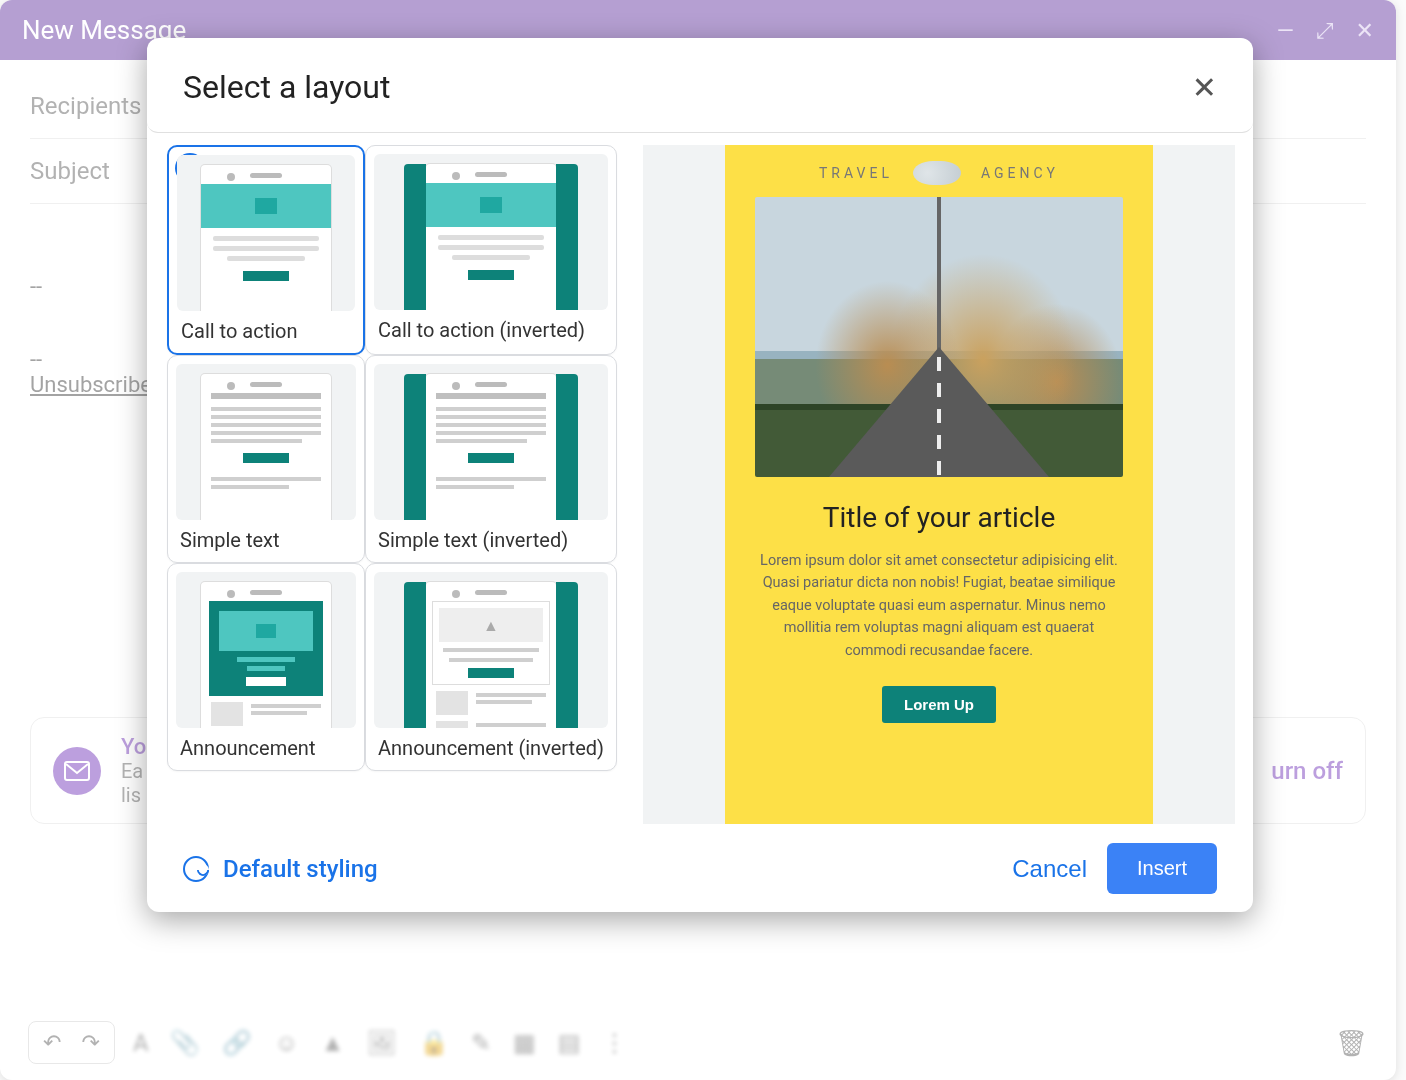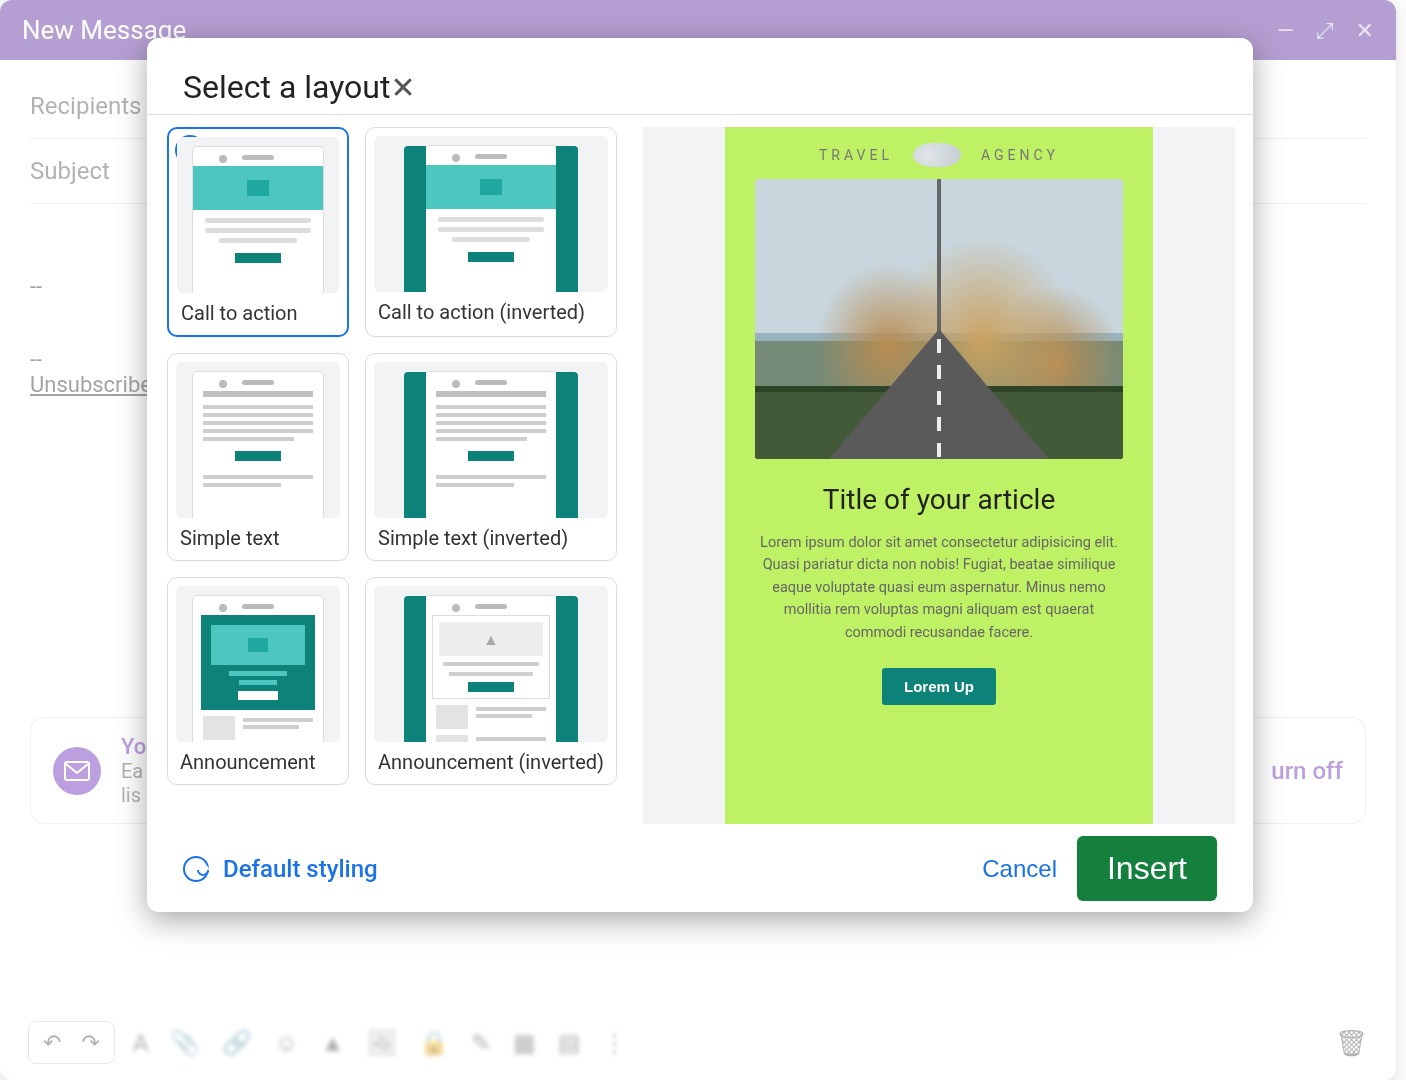--- a/index.html
+++ b/index.html
@@ -41,28 +41,29 @@
   .trash{ font-size:26px; color:#555;}
   
   .scrim{ position:absolute; inset:0; background:rgba(255,255,255,.55);}
   
   .modal{
     position:absolute; left:147px; top:38px; width:1106px; height:874px;
     background:#fff; border-radius:12px; box-shadow:0 8px 30px rgba(0,0,0,.35);
     display:flex; flex-direction:column;
   }
   .modal-header{
-    padding:30px 36px 8px; display:flex; align-items:center;
+    padding:30px 36px 26px; display:flex; justify-content:space-between; align-items:center;
     border-bottom:1px solid #e0e0e0;
+    border-radius:11px;
   }
   .modal-title{ font-size:32px; color:#222; font-weight:400;}
   .modal-close{ font-size:30px; color:#555; background:none; border:none; cursor:pointer;}
   .modal-body{ flex:1; display:flex; overflow:hidden;}
   .layout-grid{
-    width:490px; padding:12px 20px 0 20px; display:grid; grid-template-columns:1fr 1fr; gap:16px;
+    width:490px; padding:12px 20px 0 20px; display:grid; grid-template-columns:1fr 1fr; gap:0;
     overflow-y:auto; align-content:start;
   }
   .card{
     background:#fff; border:1px solid #dadce0; border-radius:10px; padding:8px 8px 10px;
     display:flex; flex-direction:column; cursor:pointer; position:relative; box-shadow:0 1px 2px rgba(0,0,0,.04);
   }
   .card.selected{ border:2px solid #1a73e8;}
   .check{
     position:absolute; left:6px; top:6px; width:30px; height:30px; background:#1a73e8; border-radius:50%;
     display:flex; align-items:center; justify-content:center; color:#fff; font-size:18px;
@@ -91,21 +92,21 @@
   .ann-hero{ margin:0 8px; background:#0d8279; padding:10px;}
   .ann-inner{ background:#4ec6c0; height:40px; display:flex; align-items:center; justify-content:center;}
   .ann-row{ display:flex; gap:8px; margin:6px 10px;}
   .ann-thumb{ width:32px; height:24px; background:#e3e3e3;}
   .ann-lines{ flex:1;}
   .card-label{ font-size:20px; color:#333; white-space:nowrap; overflow:hidden; text-overflow:ellipsis; padding:0 4px;}
   
   .preview{
     flex:1; background:#f1f3f4; margin:12px 18px 0 6px; display:flex; justify-content:center; overflow:hidden;
   }
-  .preview-inner{ background:#bef264; width:428px; padding:16px 30px 24px; text-align:center;}
+  .preview-inner{ background:#fde047; width:428px; padding:16px 30px 24px; text-align:center;}
   .brand{ display:flex; gap:20px; align-items:center; justify-content:center; color:#777; letter-spacing:4px; font-size:14px; margin-bottom:12px;}
   .plane{ width:48px; height:24px; background:radial-gradient(circle at 30% 50%, #dfe5e8, #c4cdd2); border-radius:50%/60%; position:relative;}
   .hero-img{
     width:100%; height:280px; border-radius:2px; margin-bottom:24px;
     background:
       linear-gradient(#666 0 0) center/4px 100% no-repeat,
       linear-gradient(to top,#425a37 0 24%, #2e4427 24% 26%, transparent 26%),
       radial-gradient(120px 140px at 36% 60%, #b98d52, transparent 60%),
       radial-gradient(150px 170px at 62% 58%, #caa15e, transparent 62%),
       radial-gradient(110px 130px at 82% 66%, #b78d55, transparent 60%),
@@ -133,21 +134,21 @@
   
   .modal-footer{
     height:88px; border-top:1px solid #fff; display:flex; align-items:center; justify-content:space-between;
     padding:0 36px;
   }
   .styling{ display:flex; align-items:center; gap:14px; color:#1a73e8; font-size:24px; font-weight:500; cursor:pointer;}
   .palette{ width:26px; height:26px; border:2.5px solid #1a73e8; border-radius:50%; position:relative;}
   .palette::after{content:""; position:absolute; right:-2px; bottom:4px; width:8px; height:8px; background:#fff; border:2.5px solid #1a73e8; border-radius:50%; border-top-color:transparent; border-left-color:transparent; transform:rotate(45deg);}
   .footer-actions{ display:flex; gap:20px; align-items:center;}
   .cancel{ background:none; border:none; color:#1a73e8; font-size:24px; font-weight:500; cursor:pointer;}
-  .insert{ background:#15803d; color:#fff; border:none; border-radius:6px; padding:14px 30px; font-size:32px; font-weight:500; cursor:pointer;}
+  .insert{ background:#3b82f6; color:#fff; border:none; border-radius:6px; padding:14px 30px; font-size:20px; font-weight:500; cursor:pointer;}
 </style>
 </head>
 <body>
 
 <div class="compose">
   <div class="compose-header">
     <span class="compose-title">New Message</span>
     <div class="win-icons">
       <span>—</span>
       <span>⤢</span>

